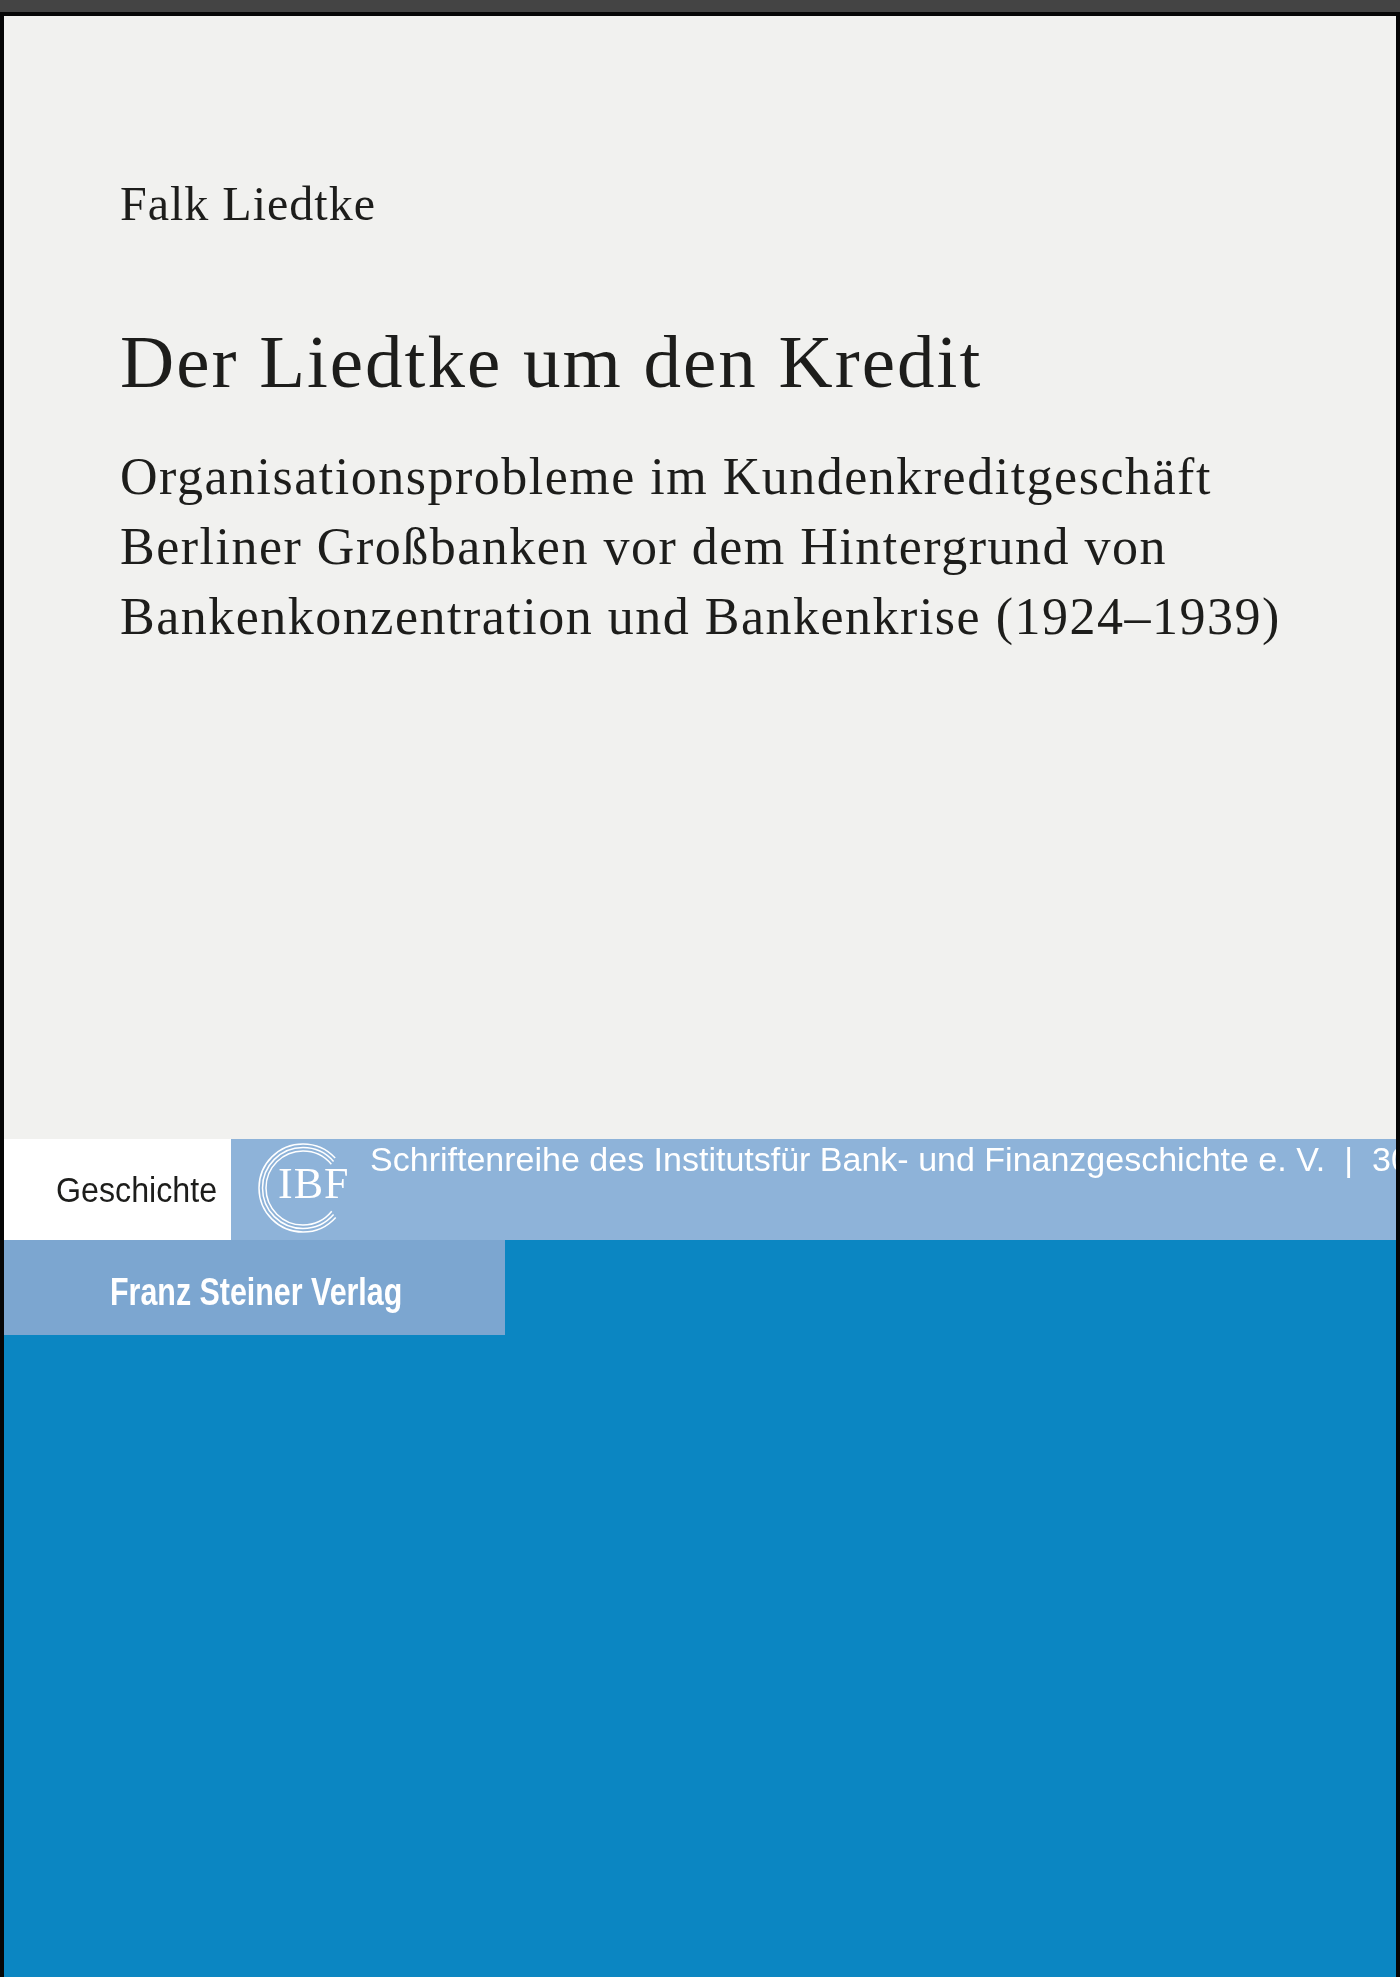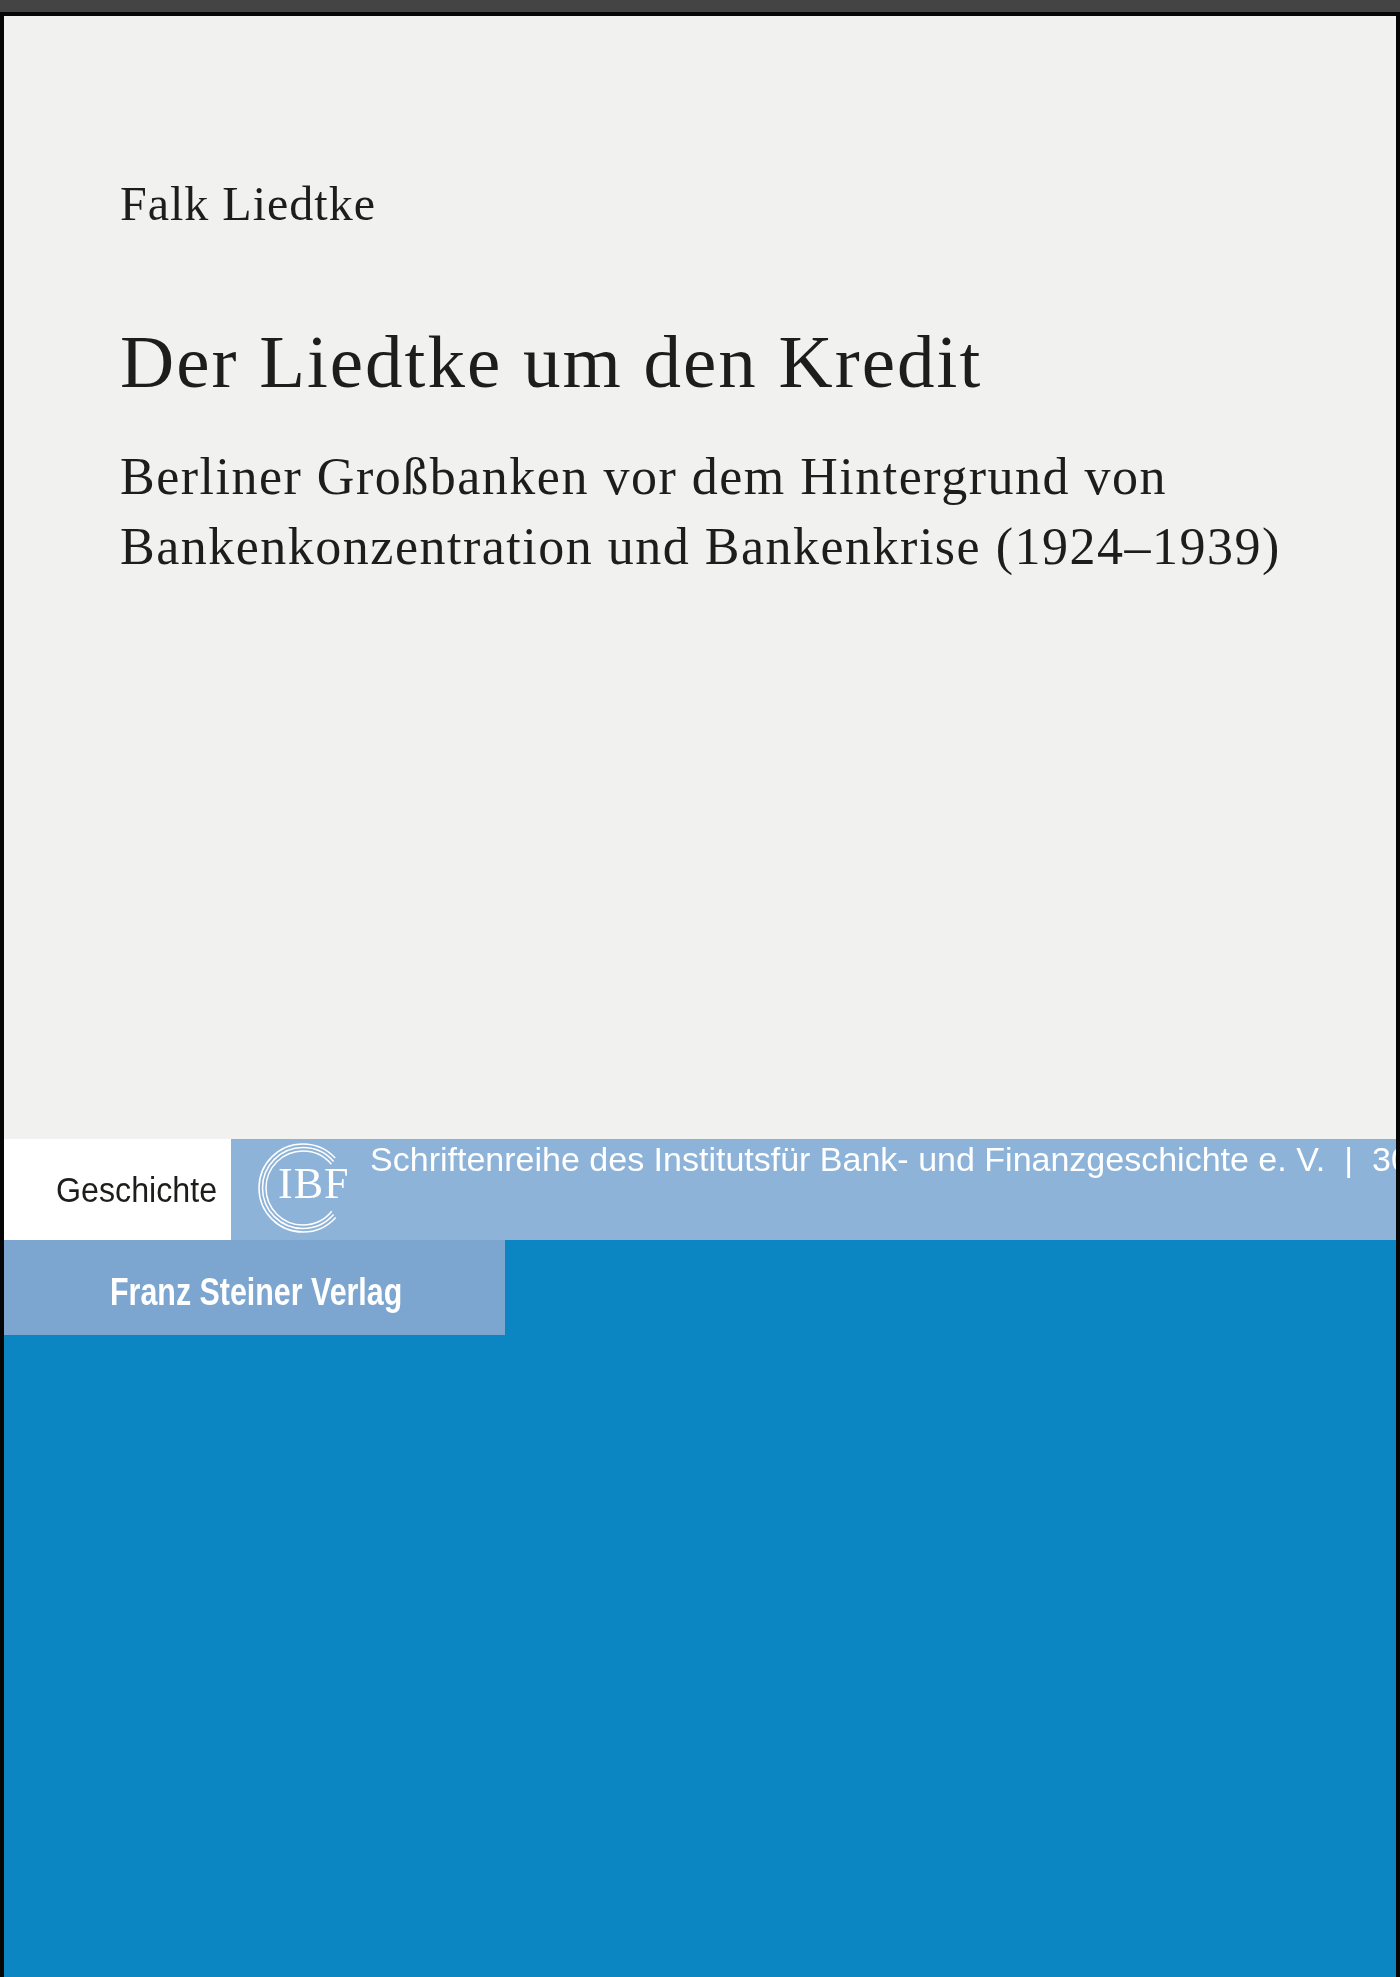--- a/index.html
+++ b/index.html
@@ -93,20 +93,21 @@
 </head>
 <body>
 
 <div class="cover" data-interactable="false">
 
   <div class="author" data-interactable="false">Falk Liedtke</div>
 
   <div class="title" data-interactable="false">Der Liedtke um den Kredit</div>
 
   <div class="subtitle" data-interactable="false">
+    <div data-interactable="false">Organisationsprobleme im Kundenkreditgeschäft</div>
     <div data-interactable="false">Berliner Großbanken vor dem Hintergrund von</div>
     <div data-interactable="false">Bankenkonzentration und Bankenkrise (1924–1939)</div>
   </div>
 
   <div class="bottom-dark" data-interactable="false"></div>
 
   <div class="band-row" data-interactable="false">
     <div class="category-band" data-interactable="false">
       <span class="category-label" data-interactable="false">Geschichte</span>
     </div>

